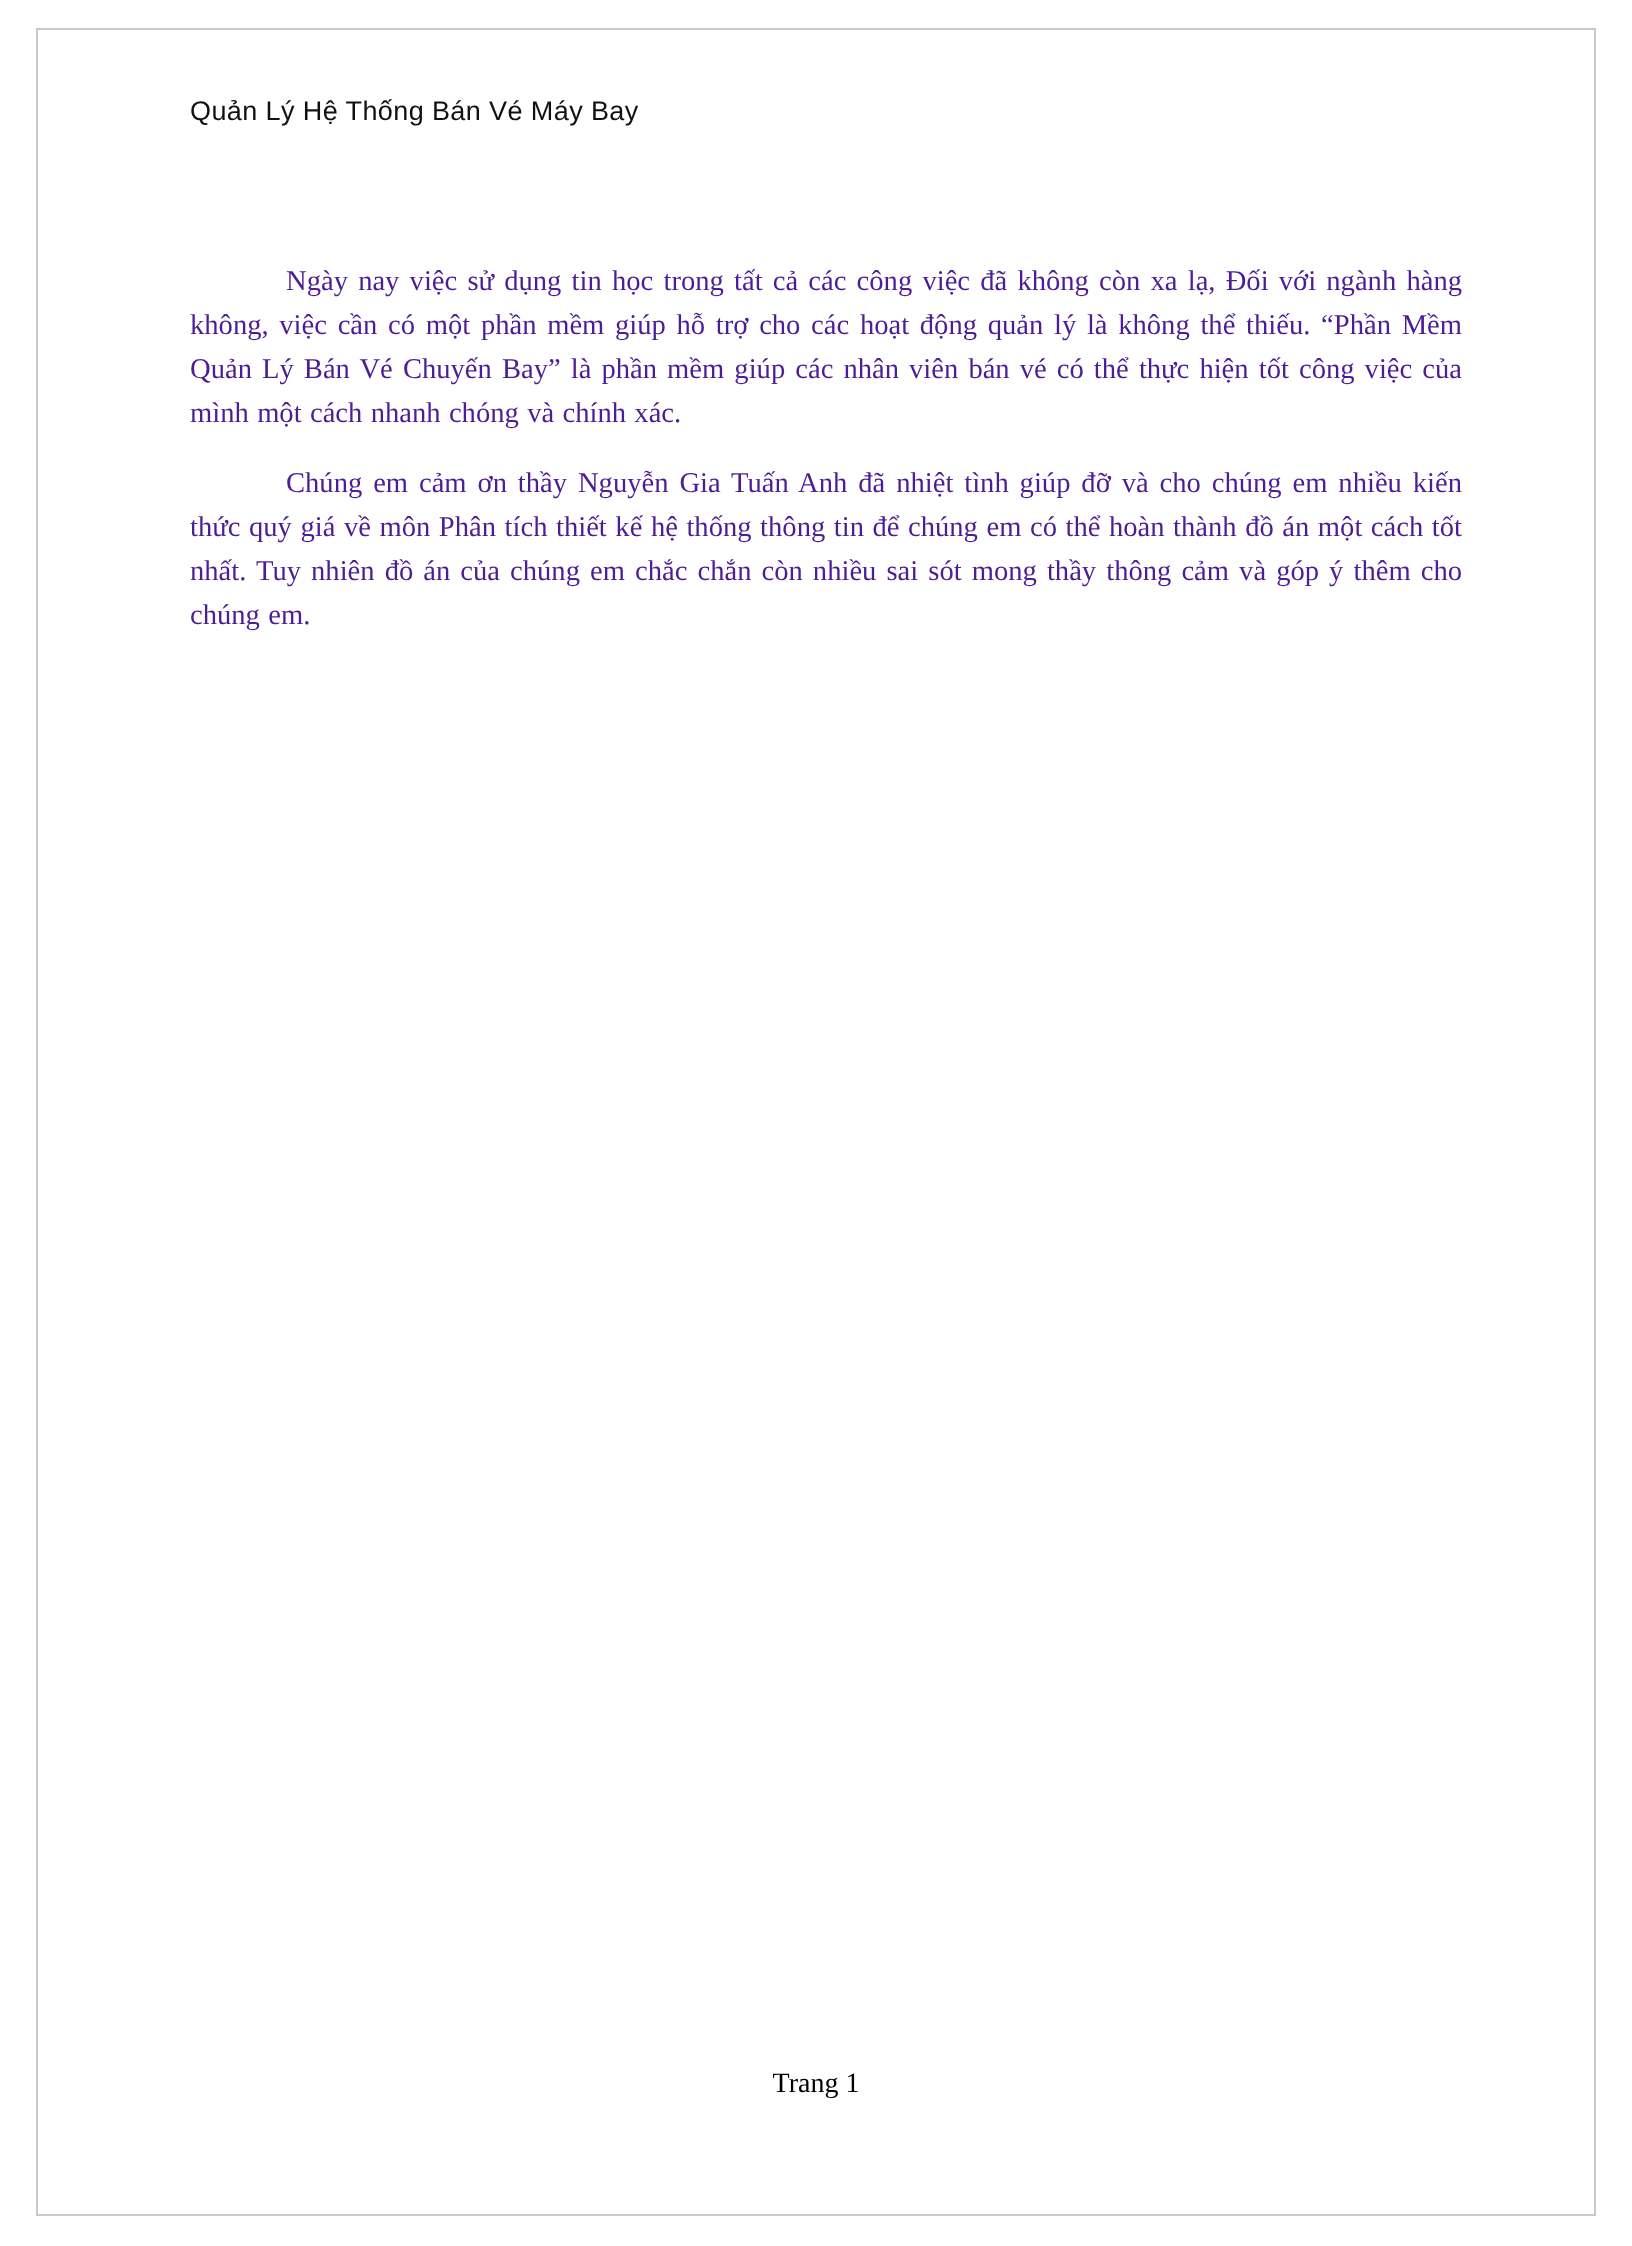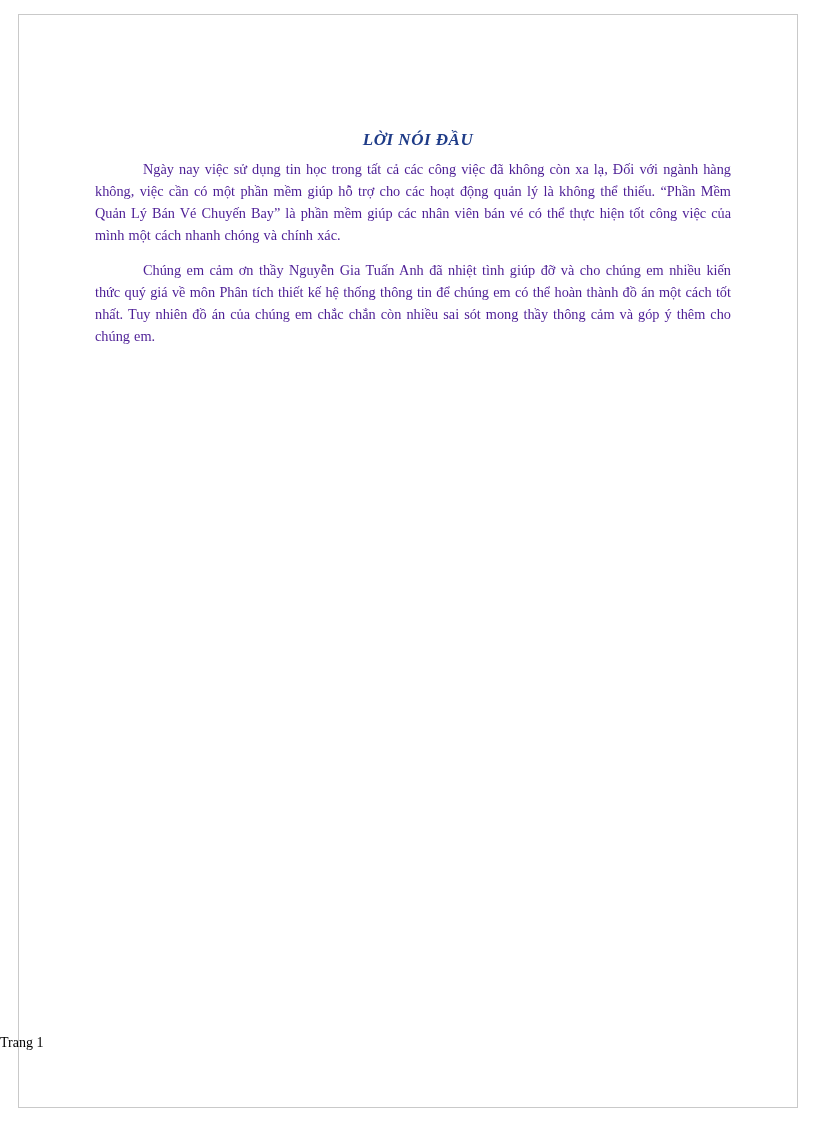--- a/index.html
+++ b/index.html
@@ -73,33 +73,33 @@
     word-spacing: 0.6px;
   }
   .para.second {
     margin-top: 8px;
   }
   .footer {
     position: absolute;
     left: 0;
     top: 1035px;
     width: 816px;
-    text-align: left;
+    text-align: center;
     font-family: "Liberation Serif", serif;
     font-size: 14px;
     color: #000000;
   }
 </style>
 </head>
 <body>
 
 <div class="page">
   <div class="page-border"></div>
 
+  <div class="header">Quản Lý Hệ Thống Bán Vé Máy Bay</div>
 
   <div class="content">
-    <div class="doc-title">LỜI NÓI ĐẦU</div>
     <p class="para first">Ngày nay việc sử dụng tin học trong tất cả các công việc đã không còn xa lạ, Đối với ngành hàng không, việc cần có một phần mềm giúp hỗ trợ cho các hoạt động quản lý là không thể thiếu. “Phần Mềm Quản Lý Bán Vé Chuyến Bay” là phần mềm giúp các nhân viên bán vé có thể thực hiện tốt công việc của mình một cách nhanh chóng và chính xác.</p>
     <p class="para second">Chúng em cảm ơn thầy Nguyễn Gia Tuấn Anh đã nhiệt tình giúp đỡ và cho chúng em nhiều kiến thức quý giá về môn Phân tích thiết kế hệ thống thông tin để chúng em có thể hoàn thành đồ án một cách tốt nhất. Tuy nhiên đồ án của chúng em chắc chắn còn nhiều sai sót mong thầy thông cảm và góp ý thêm cho chúng em.</p>
   </div>
 
   <div class="footer">Trang 1</div>
 </div>
 
 </body></html>

